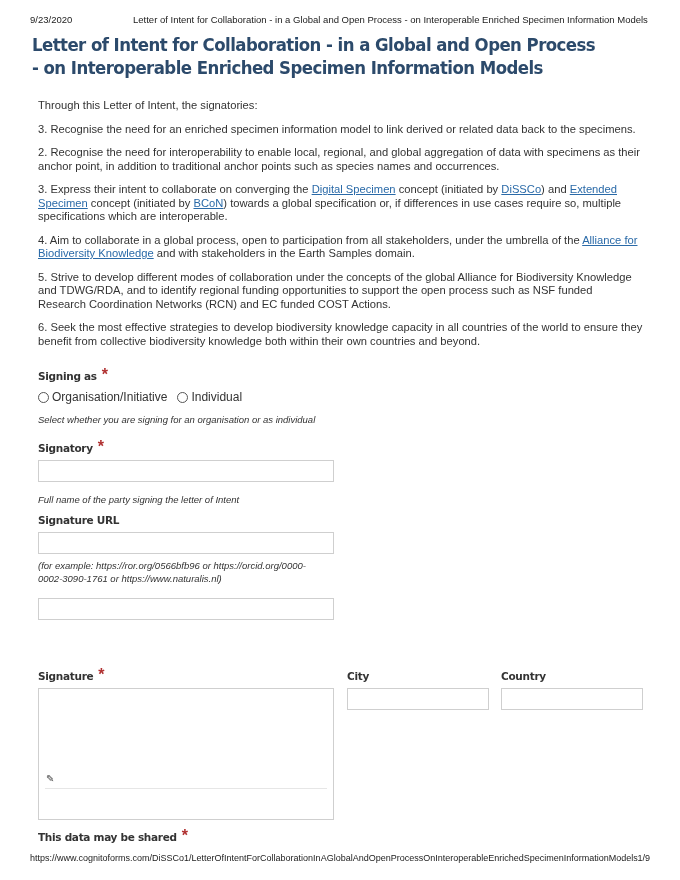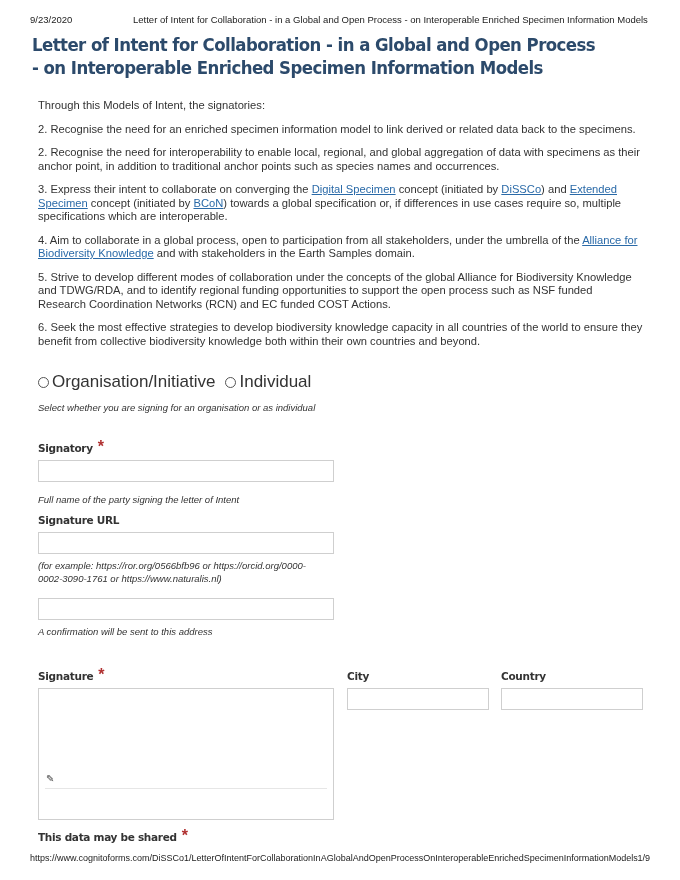--- a/index.html
+++ b/index.html
@@ -16,21 +16,21 @@
   .intro { position: absolute; top: 99px; left: 38px; width: 605px; font-size: 11.2px; line-height: 13.5px; color: #333; }
   .intro p { margin-bottom: 10px; }
   .intro a { color: #2a6aa8; text-decoration: underline; }
 
   .label { font-family: "DejaVu Sans", sans-serif; font-weight: bold; font-size: 10.5px; color: #333; letter-spacing: -0.3px; }
   .req { color: #b03030; margin-left: 5px; font-weight: bold; }
   .help { font-style: italic; font-size: 9.5px; color: #333; line-height: 13px; }
   .field { position: absolute; }
   .input { display: block; width: 296px; height: 22px; border: 1px solid #cfcfcf; background: #fff; }
 
-  .radio-row { display: flex; align-items: center; margin-top: 6px; font-size: 17px; color: #333; }
+  .radio-row { display: flex; align-items: center; margin-top: 6px; font-size: 12px; color: #333; }
   .radio { display: inline-flex; align-items: center; margin-right: 10px; }
   .radio .dot { width: 11px; height: 11px; border: 1px solid #555; border-radius: 50%; margin-right: 3px; display: inline-block; }
 
   .sig-box { width: 296px; height: 132px; border: 1px solid #cfcfcf; position: relative; margin-top: 4px; }
   .sig-line { position: absolute; left: 6px; right: 6px; top: 99px; height: 1px; background: #e6e6e6; }
   .pencil { position: absolute; left: 7px; top: 84px; font-size: 10px; color: #444; }
 
   .small-input { width: 142px; height: 22px; border: 1px solid #cfcfcf; margin-top: 4px; }
 
   .print-footer { position: absolute; top: 853px; left: 30px; right: 30px; font-size: 9px; color: #222; }
@@ -41,30 +41,31 @@
 <body>
 
 <div class="print-header">
   <span class="date">9/23/2020</span>
   <span class="doc-title">Letter of Intent for Collaboration - in a Global and Open Process - on Interoperable Enriched Specimen Information Models</span>
 </div>
 
 <h1 class="page-title">Letter of Intent for Collaboration - in a Global and Open Process - on Interoperable Enriched Specimen Information Models</h1>
 
 <div class="intro">
-  <p>Through this Models of Intent, the signatories:</p>
-  <p>2. Recognise the need for an enriched specimen information model to link derived or related data back to the specimens.</p>
+  <p>Through this Letter of Intent, the signatories:</p>
+  <p>3. Recognise the need for an enriched specimen information model to link derived or related data back to the specimens.</p>
   <p>2. Recognise the need for interoperability to enable local, regional, and global aggregation of data with specimens as their anchor point, in addition to traditional anchor points such as species names and occurrences.</p>
   <p><span>3. Express their intent to collaborate on converging the </span><a href="#">Digital Specimen</a><span> concept (initiated by </span><a href="#">DiSSCo</a><span>) and </span><a href="#">Extended Specimen</a><span> concept (initiated by </span><a href="#">BCoN</a><span>) towards a global specification or, if differences in use cases require so, multiple specifications which are interoperable.</span></p>
   <p><span>4. Aim to collaborate in a global process, open to participation from all stakeholders, under the umbrella of the </span><a href="#">Alliance for Biodiversity Knowledge</a><span> and with stakeholders in the Earth Samples domain.</span></p>
   <p>5. Strive to develop different modes of collaboration under the concepts of the global Alliance for Biodiversity Knowledge and TDWG/RDA, and to identify regional funding opportunities to support the open process such as NSF funded Research Coordination Networks (RCN) and EC funded COST Actions.</p>
   <p>6. Seek the most effective strategies to develop biodiversity knowledge capacity in all countries of the world to ensure they benefit from collective biodiversity knowledge both within their own countries and beyond.</p>
 </div>
 
 <div class="field" style="top:366px; left:38px; width:320px;">
+  <div><span class="label">Signing as</span><span class="req">*</span></div>
   <div class="radio-row">
     <label class="radio">
         <span class="dot"></span>
         <span>Organisation/Initiative</span>
       </label>
     <label class="radio">
         <span class="dot"></span>
         <span>Individual</span>
       </label>
   </div>
@@ -78,21 +79,20 @@
 </div>
 
 <div class="field" style="top:510px; left:38px; width:300px;">
   <div><span class="label">Signature URL</span></div>
   <input class="input" style="margin-top: 4px;" value="">
   <div class="help" style="margin-top:5px; width:290px;">(for example: https://ror.org/0566bfb96 or https://orcid.org/0000-0002-3090-1761 or https://www.naturalis.nl)</div>
 </div>
 
 <div class="field" style="top:594px; left:38px; width:300px;">
   <input class="input" style="margin-top: 4px;" value="">
-  <div class="help" style="margin-top:5px;">A confirmation will be sent to this address</div>
 </div>
 
 <div class="field" style="top:666px; left:38px; width:300px;">
   <div><span class="label">Signature</span><span class="req">*</span></div>
   <div class="sig-box">
     <span class="pencil">✎</span>
     <div class="sig-line"></div>
   </div>
 </div>
 

